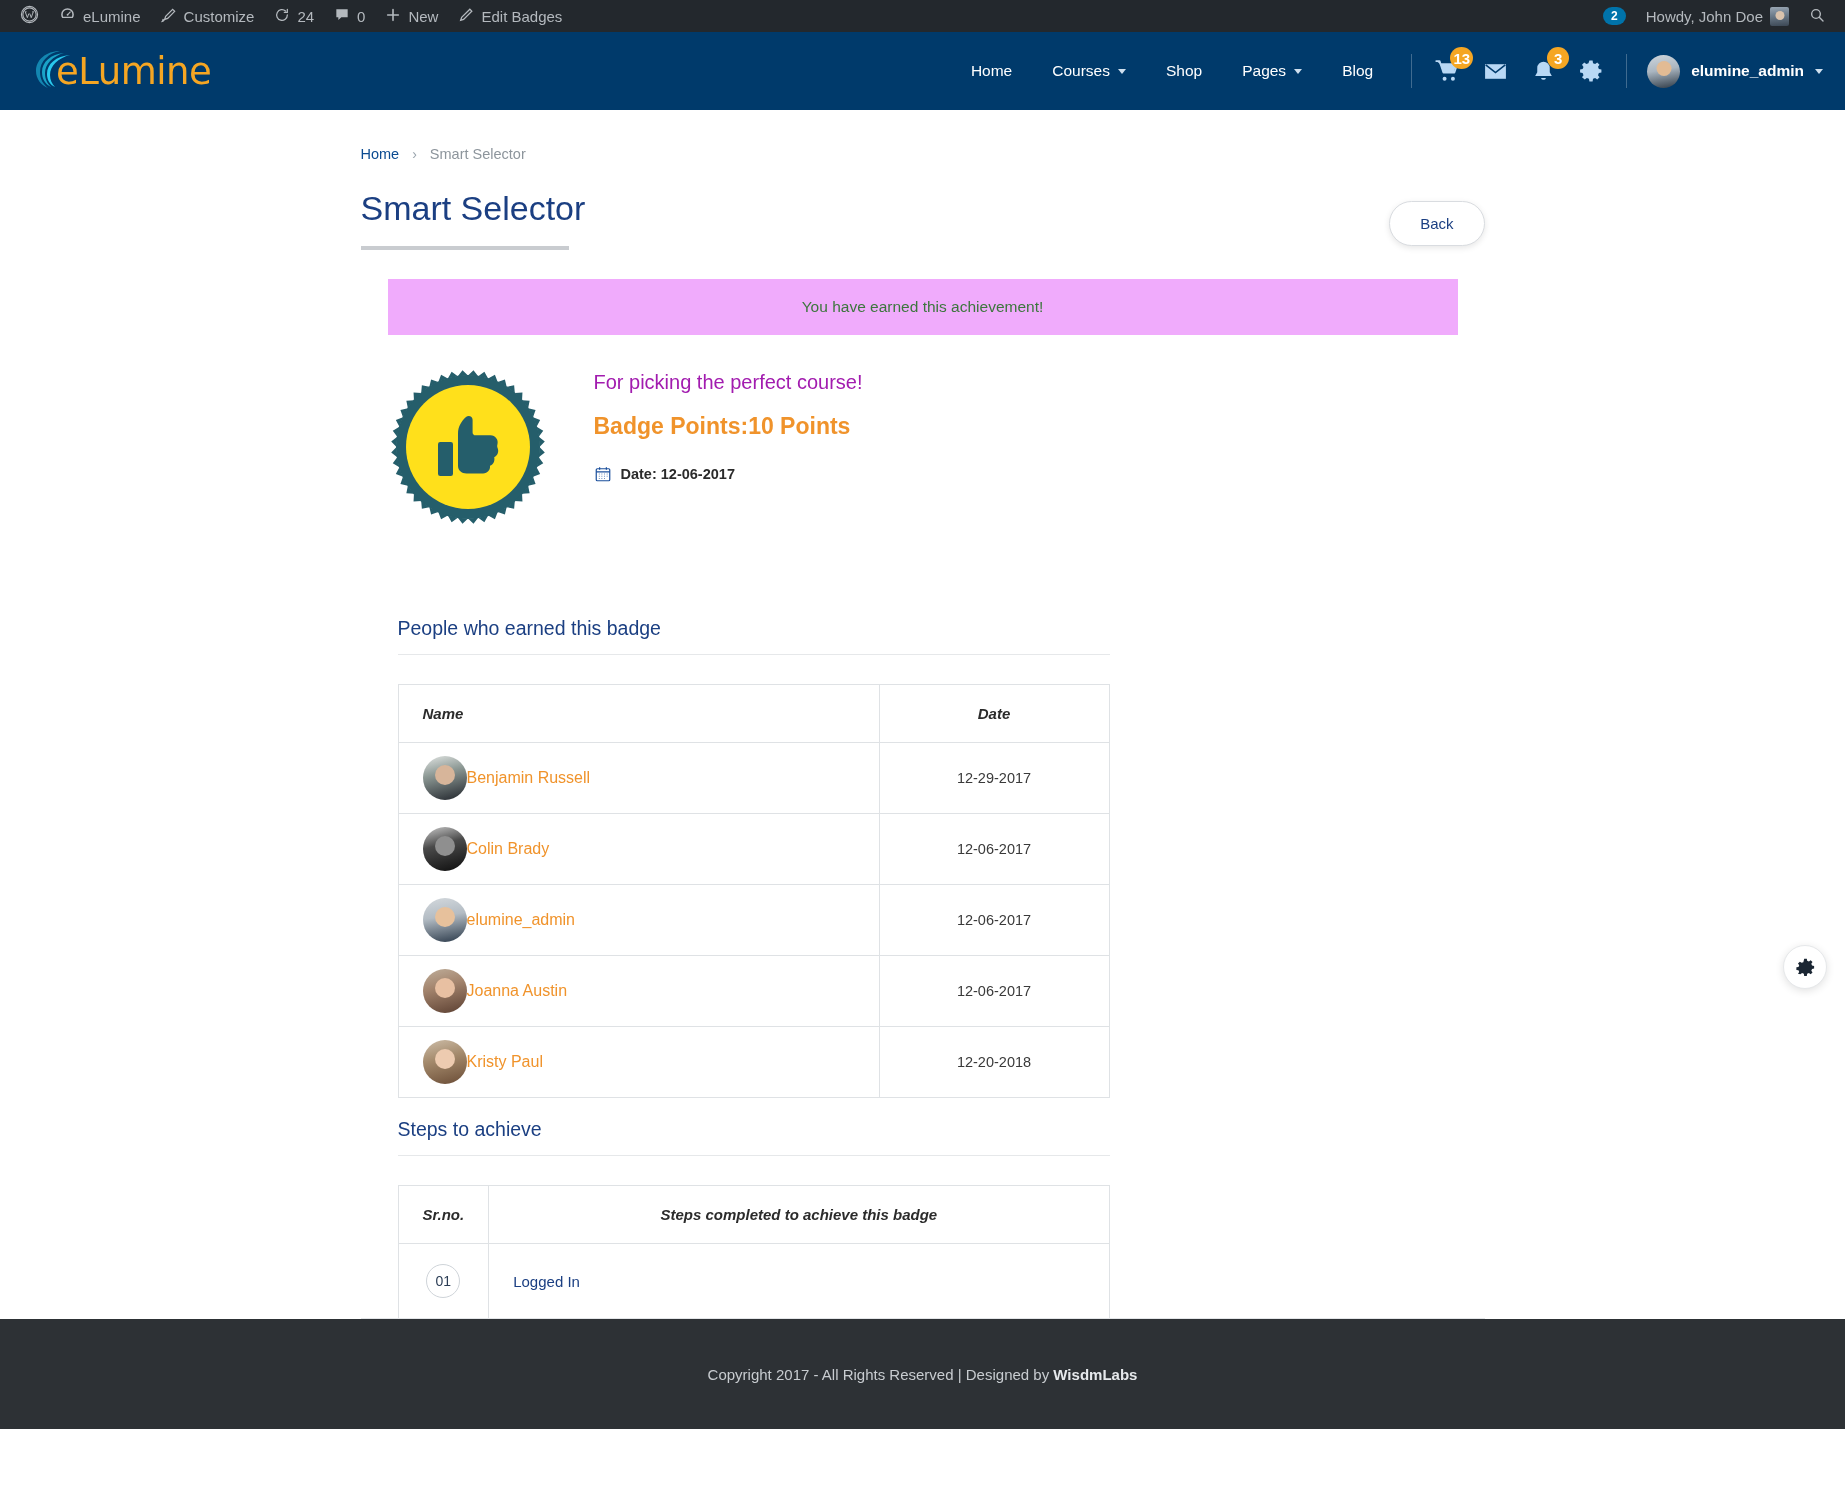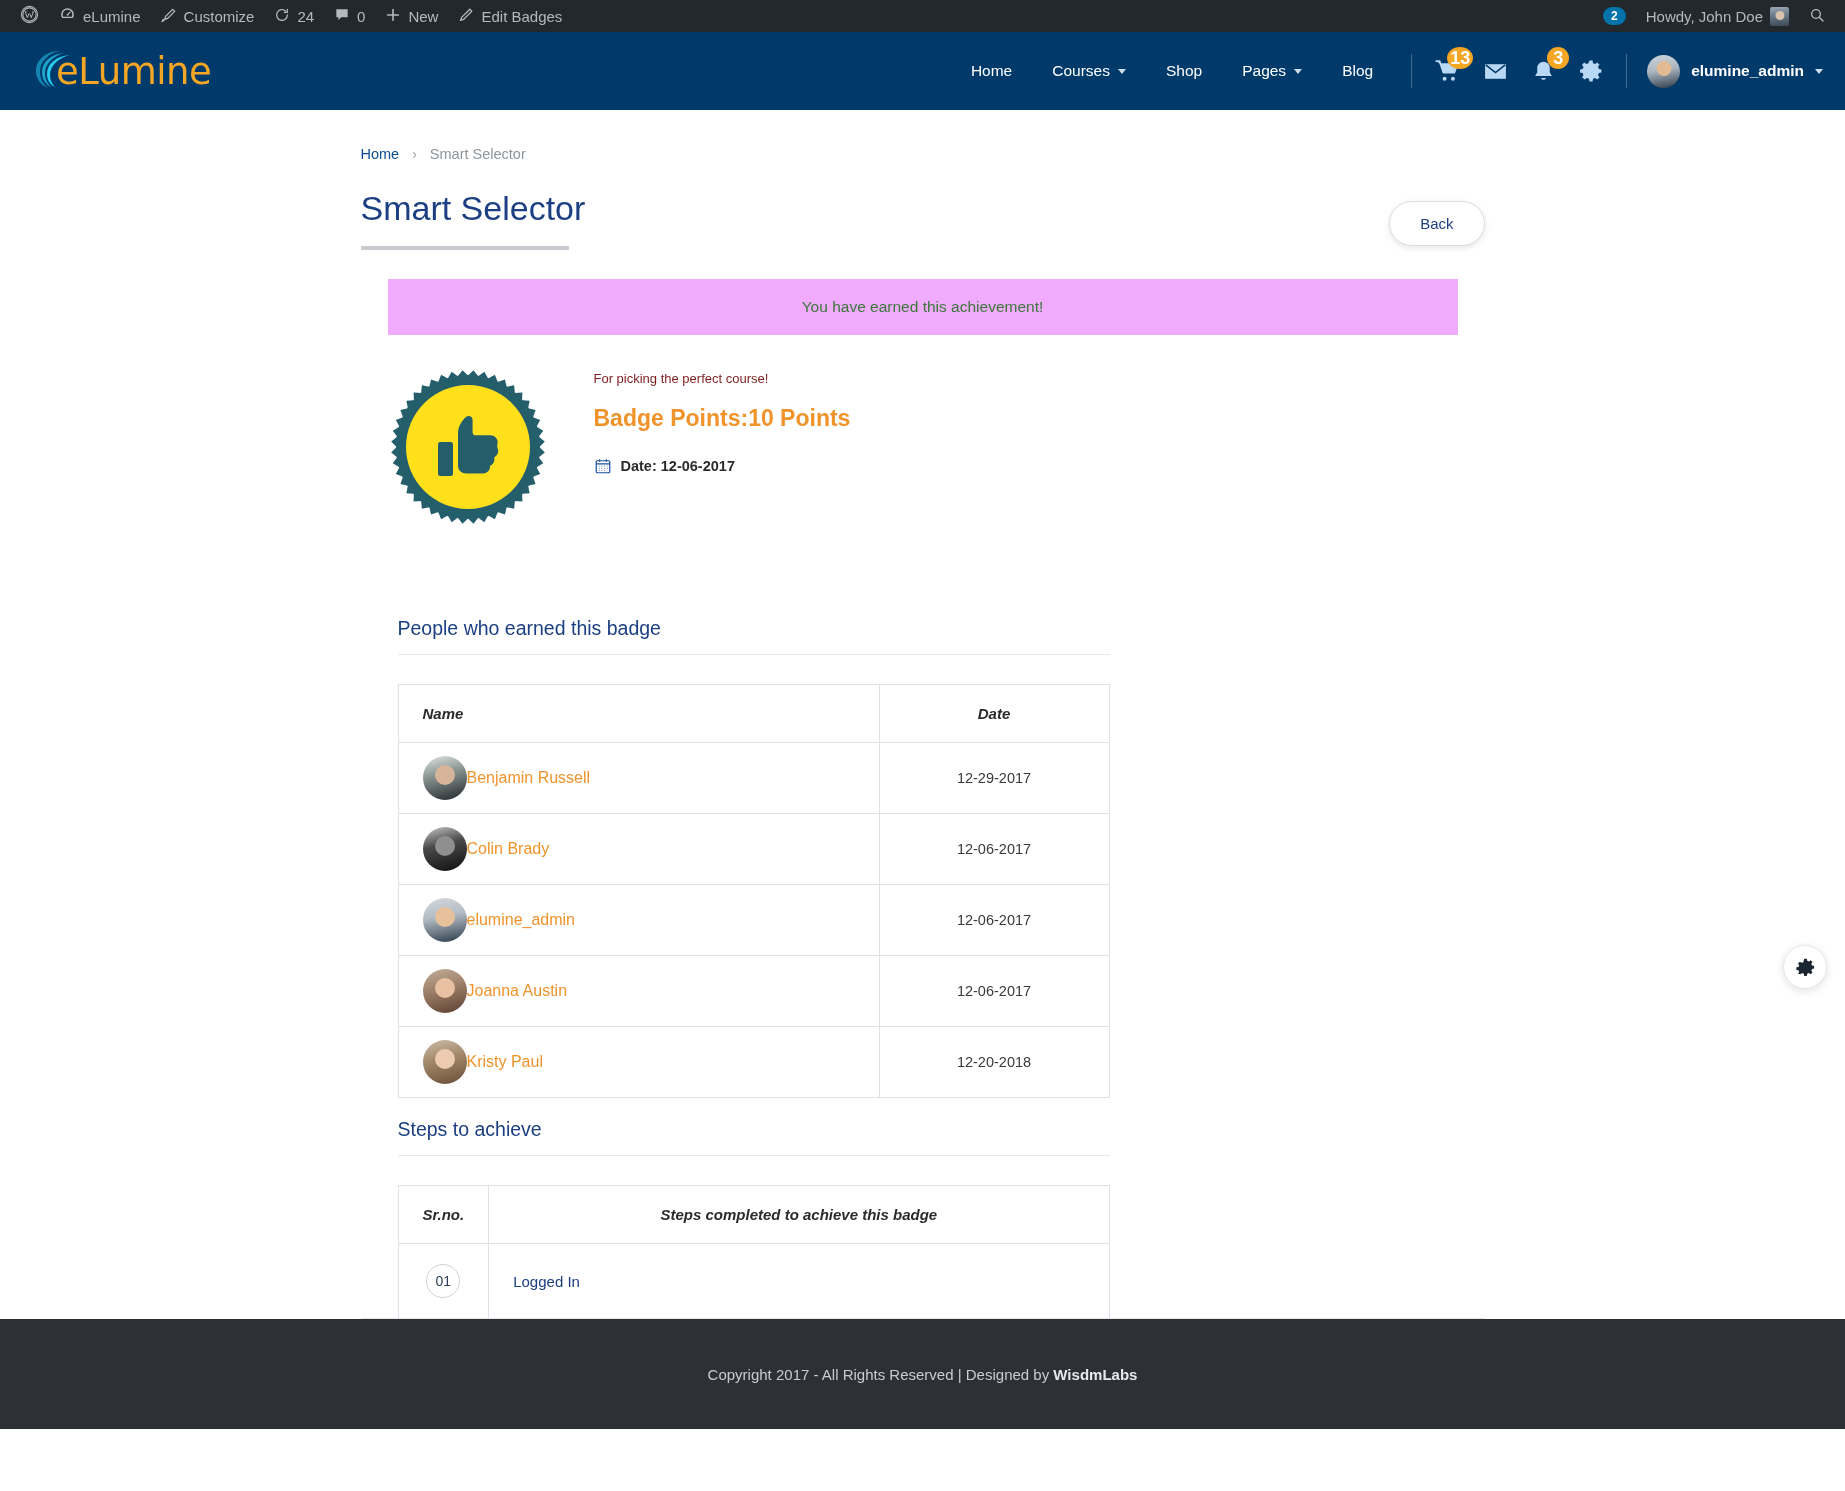--- a/index.html
+++ b/index.html
@@ -113,21 +113,21 @@
     cursor: pointer;
   }
   .hdr-icon svg { display:block; }
   .badge-count {
     position: absolute;
     top: -9px; right: -11px;
     background: #f5a623;
     color: #ffffff;
     border-radius: 50%;
     min-width: 22px; height: 22px;
-    font-size: 18px;
+    font-size: 15px;
     font-weight: 700;
     display: flex; align-items: center; justify-content: center;
     padding: 0 3px;
   }
   .user-chip { display:flex; align-items:center; gap:11px; cursor:pointer; }
   .user-av {
     width: 33px; height: 33px; border-radius: 50%;
     background: linear-gradient(170deg,#cfd6dc 0%,#aab6c1 45%,#2e3a46 100%);
     position: relative; overflow: hidden; flex:none;
   }
@@ -196,21 +196,21 @@
     color: #3c763d;
     text-align: center;
     font-size: 15.5px;
     padding: 19px 12px;
     margin-top: 29px;
   }
 
   .badge-block { display: flex; margin-top: 22px; }
   .badge-img-wrap { width: 206px; flex: none; padding-top: 10px; }
   .badge-info { padding-top: 14px; }
-  .badge-desc { font-size: 13px; color: #7f1d1d; }
+  .badge-desc { font-size: 20px; color: #a21caf; }
   .badge-points {
     font-size: 23px; font-weight: 700; color: #f0932b;
     margin-top: 19px;
   }
   .badge-date {
     display: flex; align-items: center; gap: 9px;
     margin-top: 25px; font-size: 14.5px; color: #2b2b2b; font-weight: 700;
   }
   .cal-ico { width:18px;height:18px;display:block;flex:none; }
 

